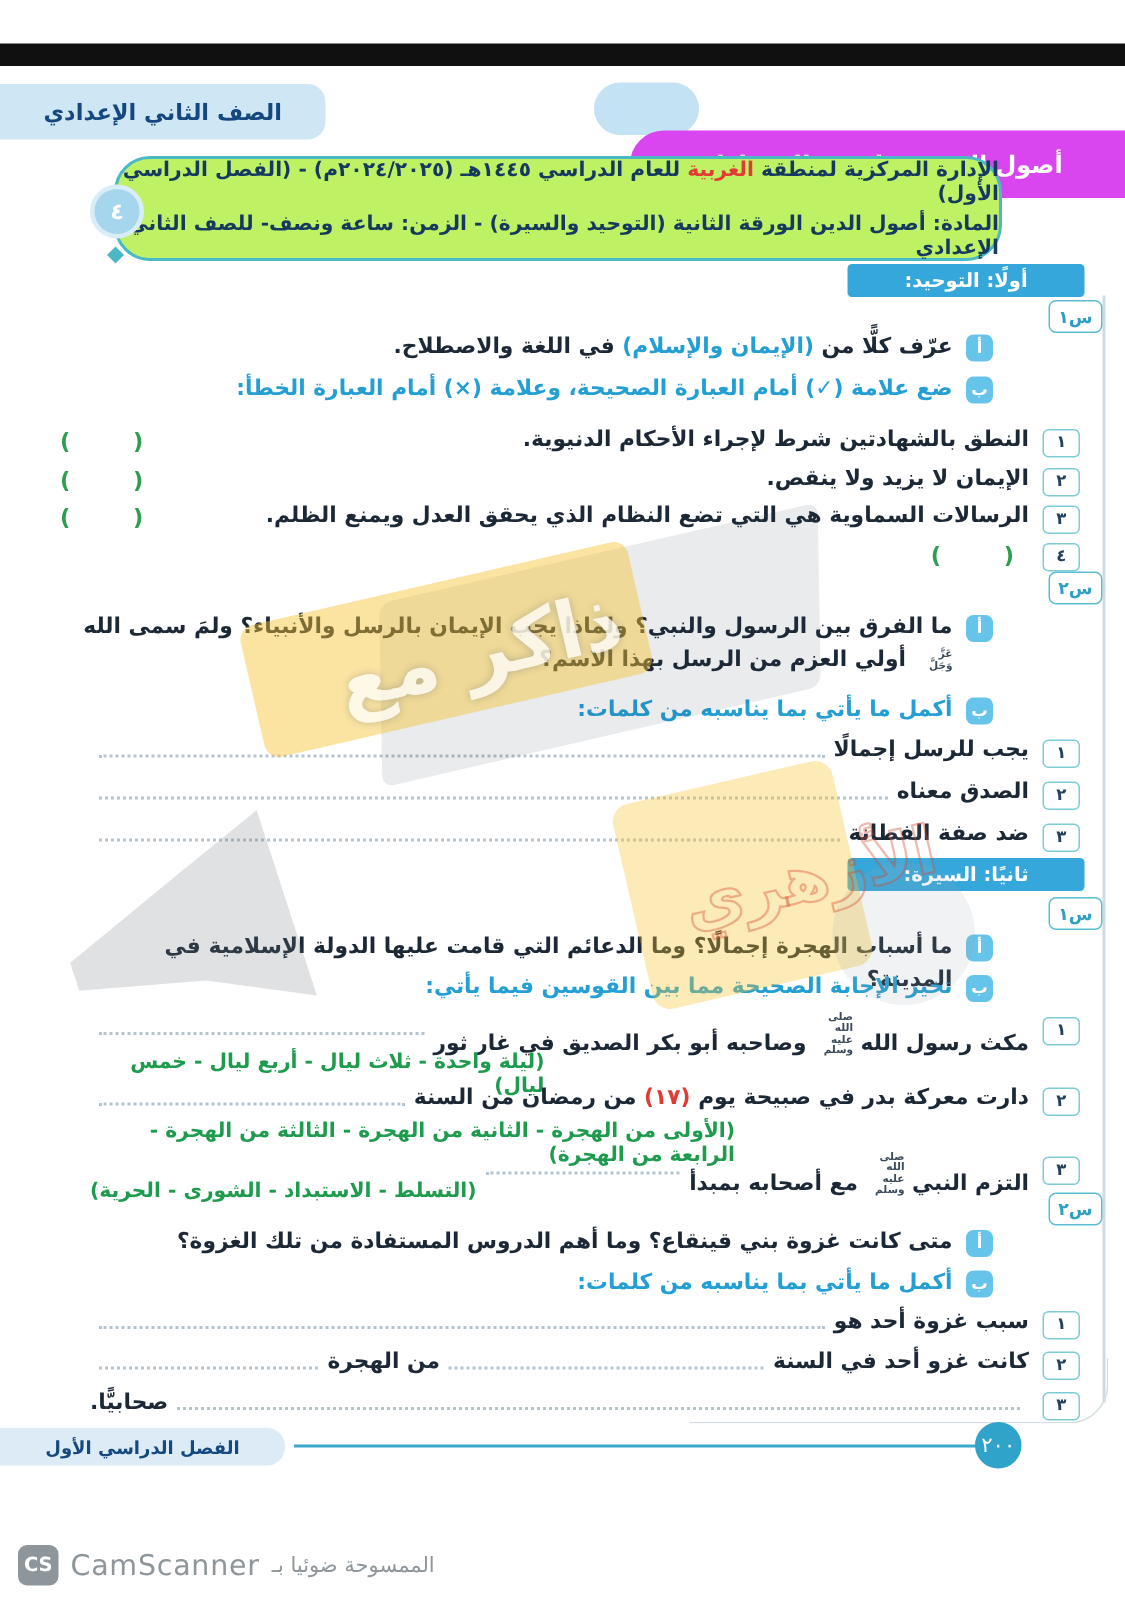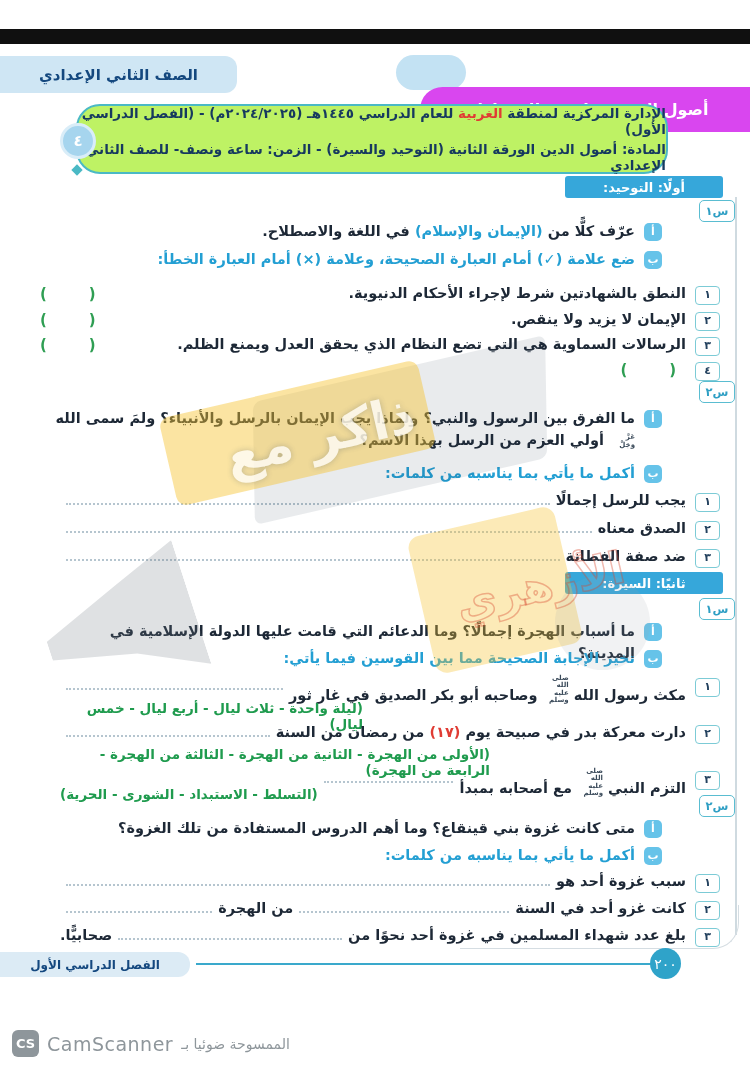--- a/index.html
+++ b/index.html
@@ -6,21 +6,21 @@
   .page{position:relative;width:750px;height:1072px;background:#ffffff;overflow:hidden;
         font-family:"DejaVu Sans",sans-serif;direction:rtl;}
   
   .topbar{position:absolute;top:29px;left:0;width:750px;height:15px;background:#101010;}
   
   .hdr-right{position:absolute;top:50px;left:420px;width:330px;height:45px;background:#d946ef;
              border-radius:24px 0 0 24px;display:flex;align-items:center;justify-content:center;
              color:#fff;font-weight:bold;font-size:16px;z-index:3;margin-top:37px;}
   .hdr-swoosh{position:absolute;top:55px;left:396px;width:70px;height:35px;background:#c3e2f3;
              border-radius:18px;z-index:2;}
-  .hdr-left{position:absolute;top:56px;left:0;width:237px;height:37px;background:#cfe6f4;
+  .hdr-left{position:absolute;top:56px;left:0;width:217px;height:37px;background:#cfe6f4;
             border-radius:0 12px 12px 0;display:flex;align-items:center;justify-content:center;
             color:#14487f;font-weight:bold;font-size:15px;z-index:3;}
   
   .infobox{position:absolute;top:104px;left:76px;width:588px;height:66px;border:2px solid #4ab9c5;
            border-radius:24px;display:flex;flex-direction:column;align-items:center;justify-content:center;
            gap:4px;color:#16395f;font-weight:bold;font-size:13.5px;z-index:3;background:#bef264;}
   .infobox .red{color:#e03c34;}
   .info-circle{position:absolute;top:123px;left:60px;width:36px;height:36px;border-radius:50%;
            background:#a6d5ee;border:3px solid #d9edf8;box-sizing:border-box;display:flex;align-items:center;
            justify-content:center;color:#fff;font-weight:bold;font-size:15px;z-index:4;}
@@ -228,21 +228,20 @@
   </div>
   <div class="ln" style="top:898px;left:60px;right:30px;">
     <span class="num">٢</span>
     <span>كانت غزو أحد في السنة</span>
     <span class="dots fixed"></span>
     <span>من الهجرة</span>
     <span class="dots"></span>
   </div>
   <div class="ln" style="top:925px;left:60px;right:30px;">
     <span class="num">٣</span>
-    <span>بلغ عدد شهداء المسلمين في غزوة أحد نحوًا من</span>
     <span class="dots"></span>
     <span>صحابيًّا.</span>
   </div>
 
   <div class="foot-pill">الفصل الدراسي الأول</div>
   <div class="foot-line"></div>
   <div class="foot-circle">٢٠٠</div>
 
   <div class="cams">
     <span class="cslogo">CS</span>

